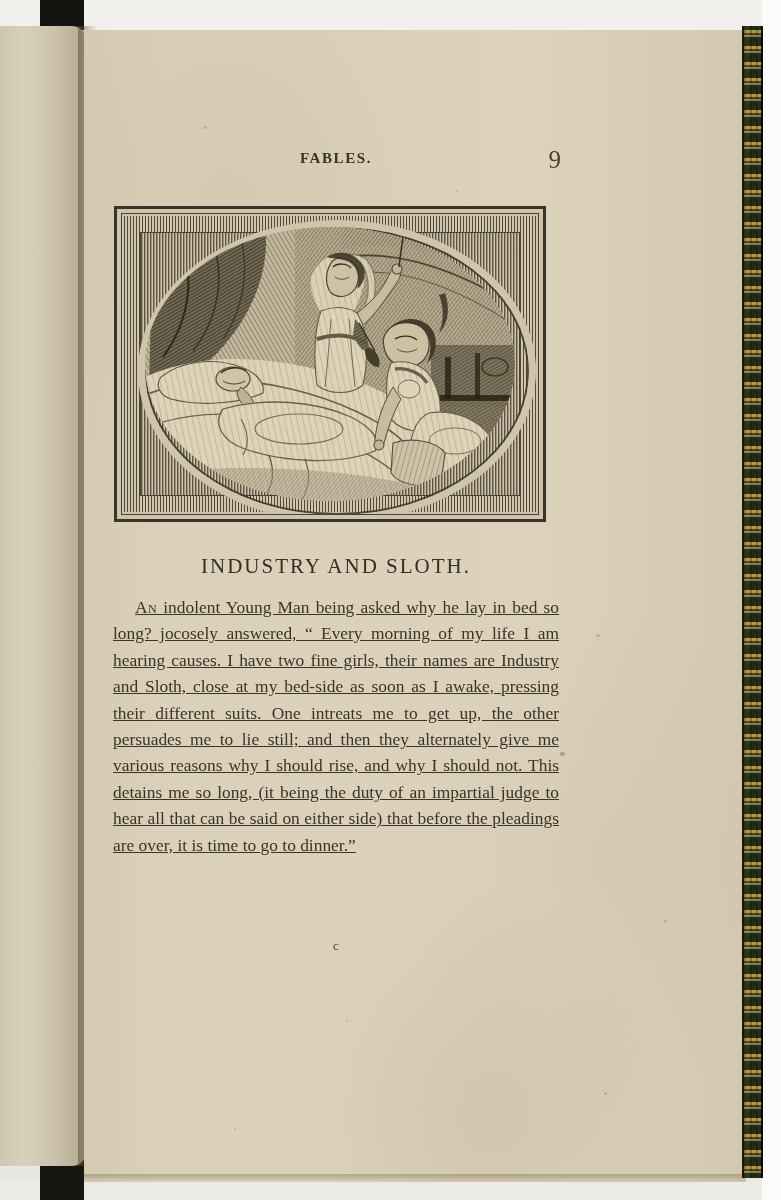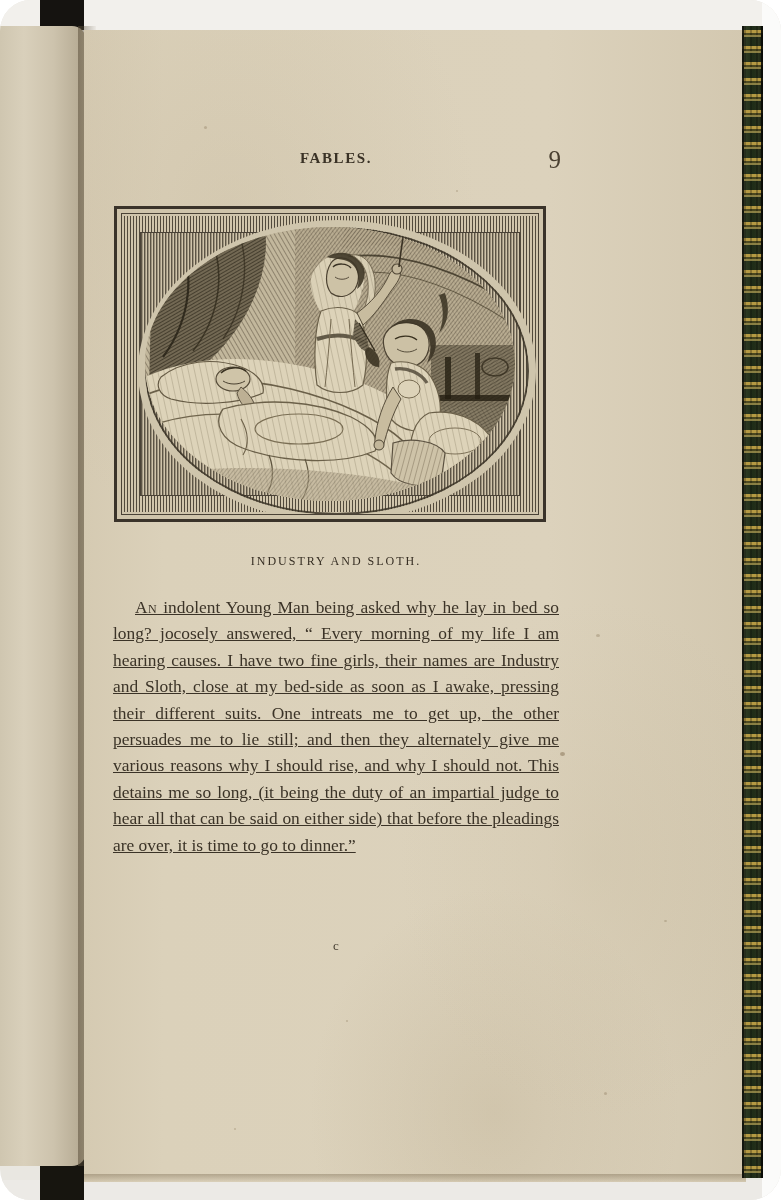--- a/index.html
+++ b/index.html
@@ -1,18 +1,18 @@
 <!DOCTYPE html>
 <html><head>
 <meta charset="utf-8">
 <style>
   html,body{margin:0;padding:0;background:#ffffff;}
   body{width:781px;height:1200px;overflow:hidden;font-family:"Liberation Serif",serif;}
 
-  .scan{position:relative;width:781px;height:1200px;background:#e9e7e1;overflow:hidden;border-radius:31px;}
+  .scan{position:relative;width:781px;height:1200px;background:#e9e7e1;overflow:hidden;}
 
   
   .backdrop-top{position:absolute;left:0;top:0;width:781px;height:40px;background:#f2f0ec;}
   .backdrop-bottom{position:absolute;left:0;top:1180px;width:781px;height:20px;
       background:#eceae6;}
   .backdrop-right{position:absolute;left:762px;top:0;width:19px;height:1200px;
       background:#fbfbfa;}
 
   .notch-tl{position:absolute;left:40px;top:0;width:44px;height:30px;background:#151310;}
   .notch-bl{position:absolute;left:40px;top:1158px;width:44px;height:42px;background:#17150f;}
@@ -85,21 +85,21 @@
   .plate-oval-ring{position:absolute;left:24px;top:14px;width:384px;height:288px;
       border-radius:50%;border:7px solid #cfc5ac;
       box-shadow:0 0 0 2px rgba(58,50,38,.85) inset;}
   .plate-scene{position:absolute;left:31px;top:21px;width:370px;height:274px;
       border-radius:50%;overflow:hidden;background:#b9ad93;}
 
   .scene-svg{display:block;width:370px;height:274px;}
 
   
   .caption{position:absolute;left:113px;top:554px;width:446px;text-align:center;
-      font-family:"Liberation Serif",serif;font-size:12px;letter-spacing:2.0px;
+      font-family:"Liberation Serif",serif;font-size:21px;letter-spacing:2.0px;
       color:#362e23;}
 
   
   .body-text{position:absolute;left:113px;top:594px;width:446px;
       font-family:"Liberation Serif",serif;font-size:17.4px;line-height:26.4px;
       color:#3b3327;text-align:justify;text-decoration:underline;}
   .body-text p{margin:0;text-indent:22px;}
   .smallcaps{font-variant:small-caps;letter-spacing:.4px;}
 
   .signature{position:absolute;left:113px;top:938px;width:446px;text-align:center;

